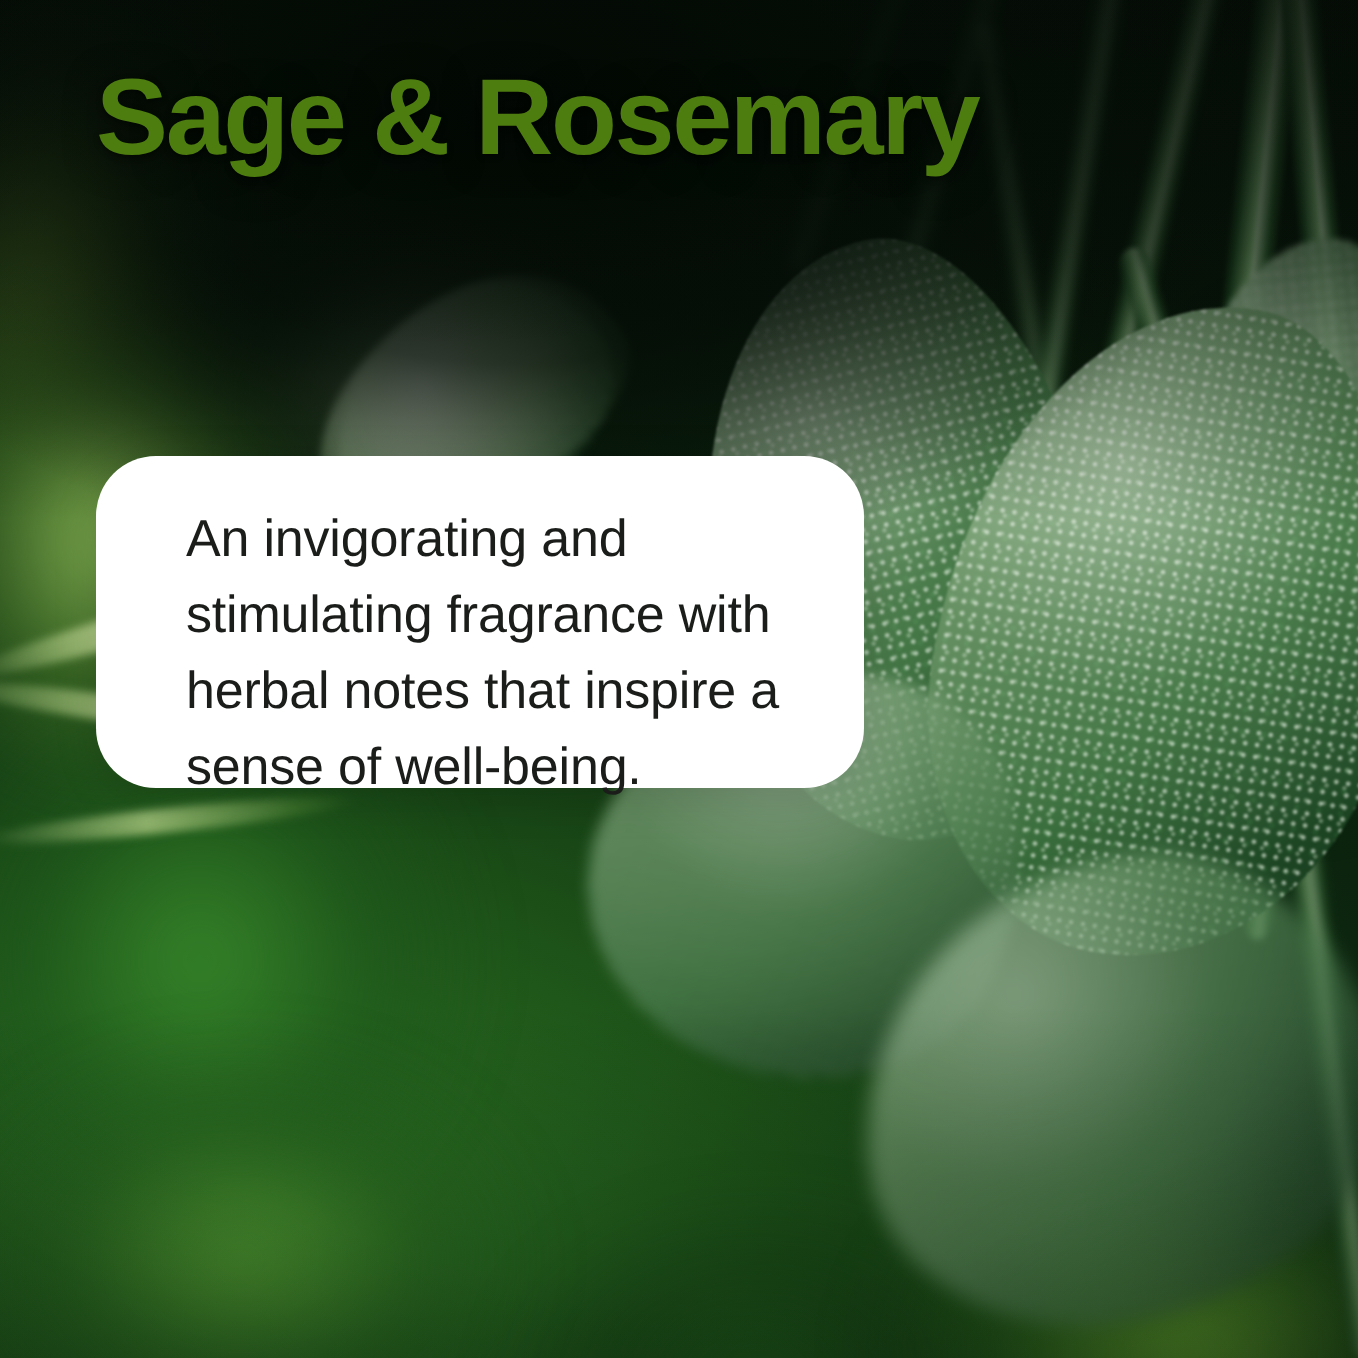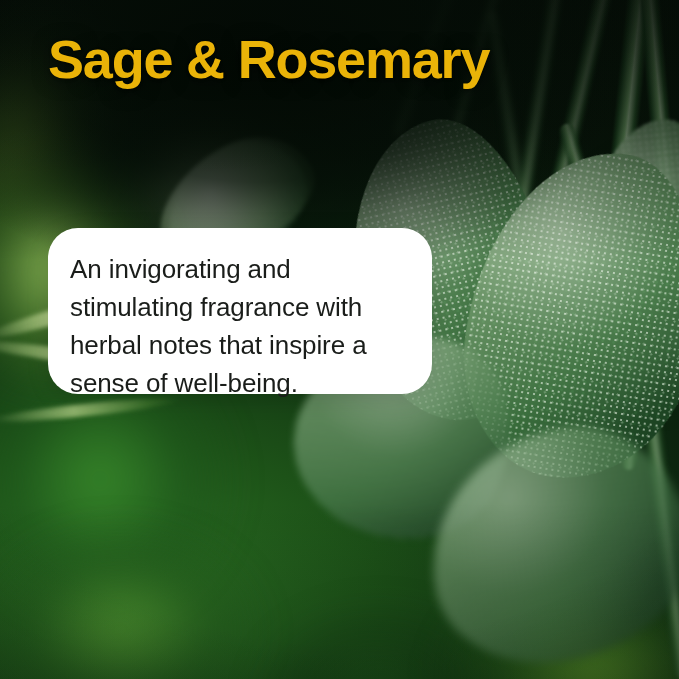--- a/index.html
+++ b/index.html
@@ -145,30 +145,31 @@
   }
 
   
   .content { position:absolute; inset:0; }
 
   .page-title {
     position:absolute; left:48px; top:28px;
     font-size:54px;
     font-weight:bold;
     letter-spacing:-1.2px;
-    color:#eab308;
+    color:#4d7c0f;
     white-space:nowrap;
     text-shadow:0 2px 18px rgba(0,0,0,.55), 0 1px 3px rgba(0,0,0,.45);
   }
 
   .card {
     position:absolute;
     background:#ffffff;
     border-radius:30px;
     box-shadow:0 5px 22px rgba(0,0,0,.16);
+    padding-left:23px;
   }
   .card p {
     color:#1a1d1a;
     font-size:26px;
     line-height:38px;
     font-weight:normal;
     letter-spacing:-.1px;
   }
 
   .card-one   { left:48px;  top:228px; width:384px; height:166px; }

